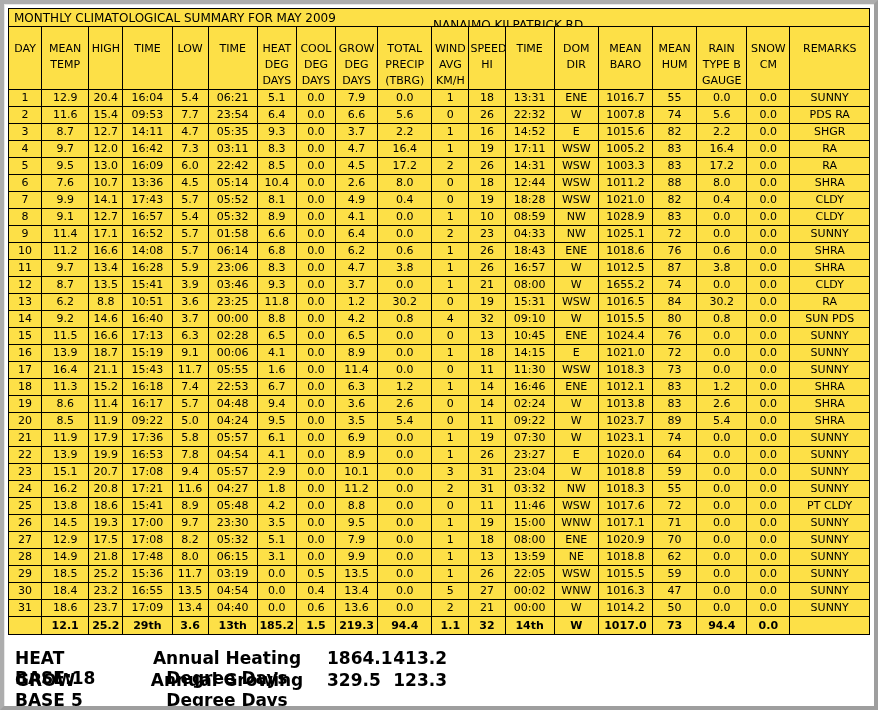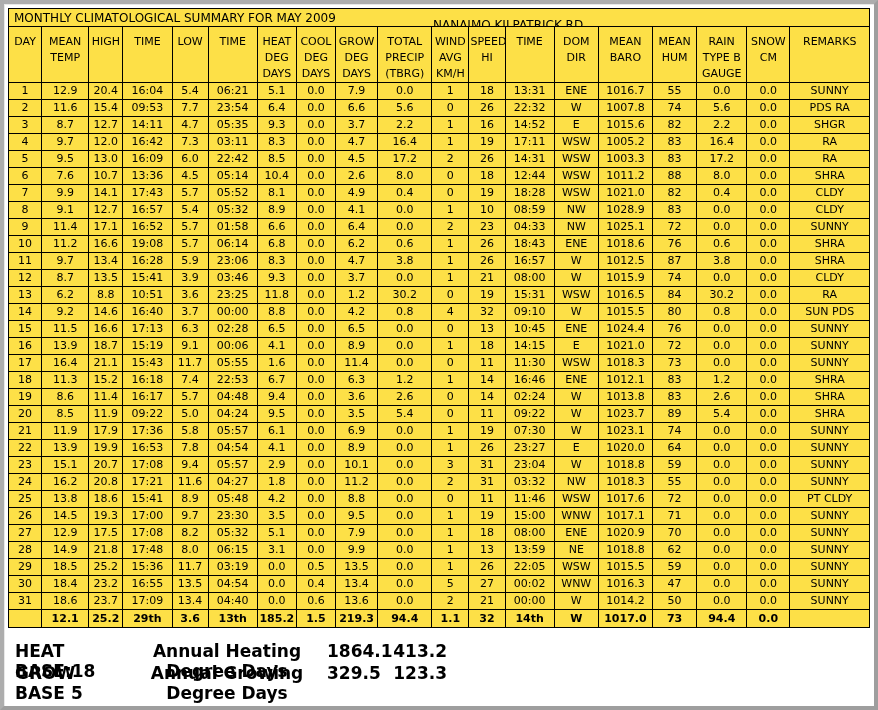--- a/index.html
+++ b/index.html
@@ -46,21 +46,21 @@
   }
   tr.title-row .station {
     position: absolute;
     left: 49.3%;
     top: 8px;
   }
   tr.head-row th {
     vertical-align: top;
     height: 52px;
     line-height: 16px;
-    padding-top: 7px;
+    padding-top: 14px;
   }
   tr.data-row td { height: 17px; }
   tr.totals-row td { height: 18px; font-weight: bold; }
   .footer {
     margin-top: 13px;
     padding-left: 7px;
     font-size: 17px;
     font-weight: bold;
     background: #ffffff;
   }
@@ -373,21 +373,21 @@
             <td>1025.1</td>
             <td>72</td>
             <td>0.0</td>
             <td>0.0</td>
             <td>SUNNY</td>
           </tr>
           <tr class="data-row">
             <td>10</td>
             <td>11.2</td>
             <td>16.6</td>
-            <td>19:08</td>
+            <td>14:08</td>
             <td>5.7</td>
             <td>06:14</td>
             <td>6.8</td>
             <td>0.0</td>
             <td>6.2</td>
             <td>0.6</td>
             <td>1</td>
             <td>26</td>
             <td>18:43</td>
             <td>ENE</td>
@@ -426,21 +426,21 @@
             <td>3.9</td>
             <td>03:46</td>
             <td>9.3</td>
             <td>0.0</td>
             <td>3.7</td>
             <td>0.0</td>
             <td>1</td>
             <td>21</td>
             <td>08:00</td>
             <td>W</td>
-            <td>1015.9</td>
+            <td>1655.2</td>
             <td>74</td>
             <td>0.0</td>
             <td>0.0</td>
             <td>CLDY</td>
           </tr>
           <tr class="data-row">
             <td>13</td>
             <td>6.2</td>
             <td>8.8</td>
             <td>10:51</td>

